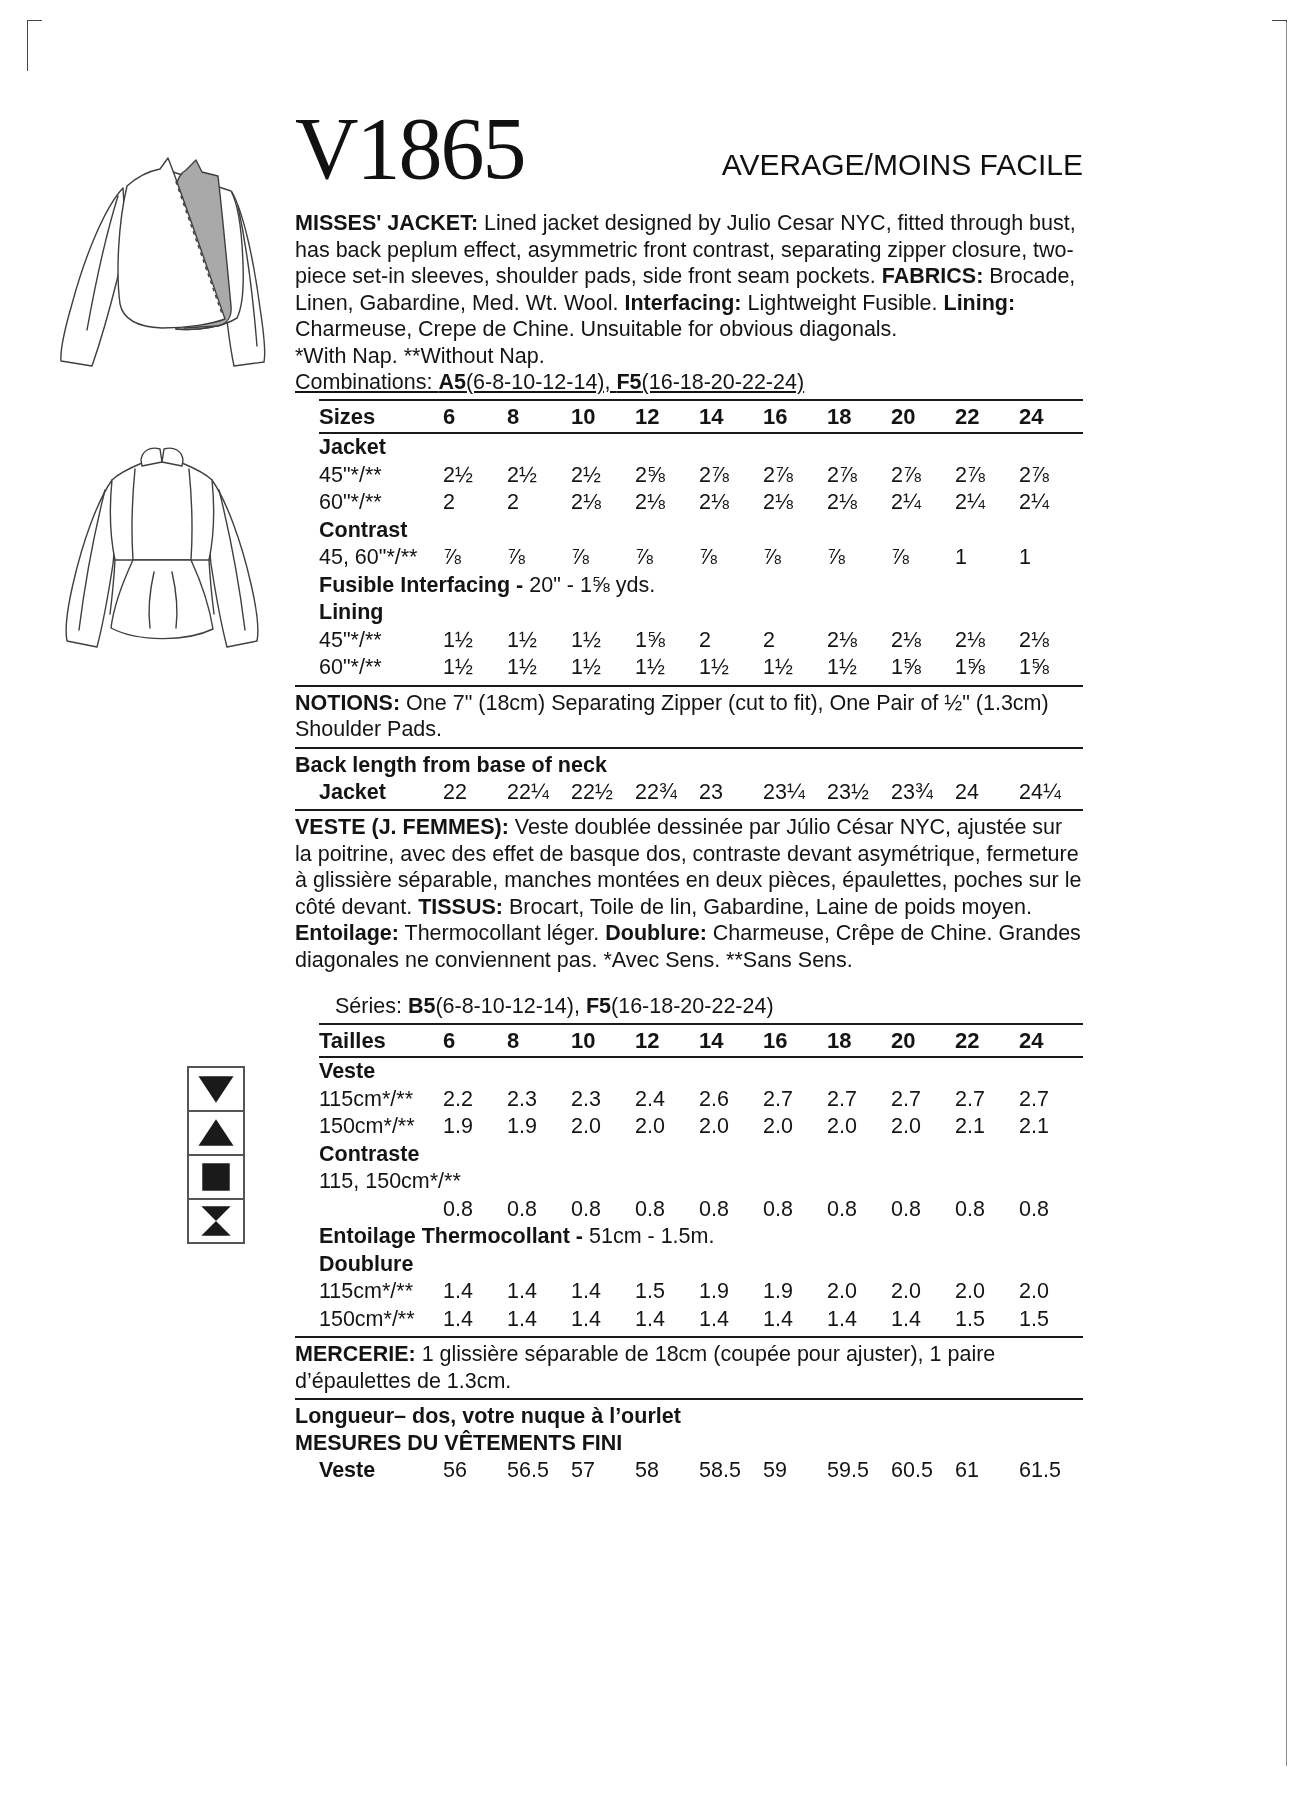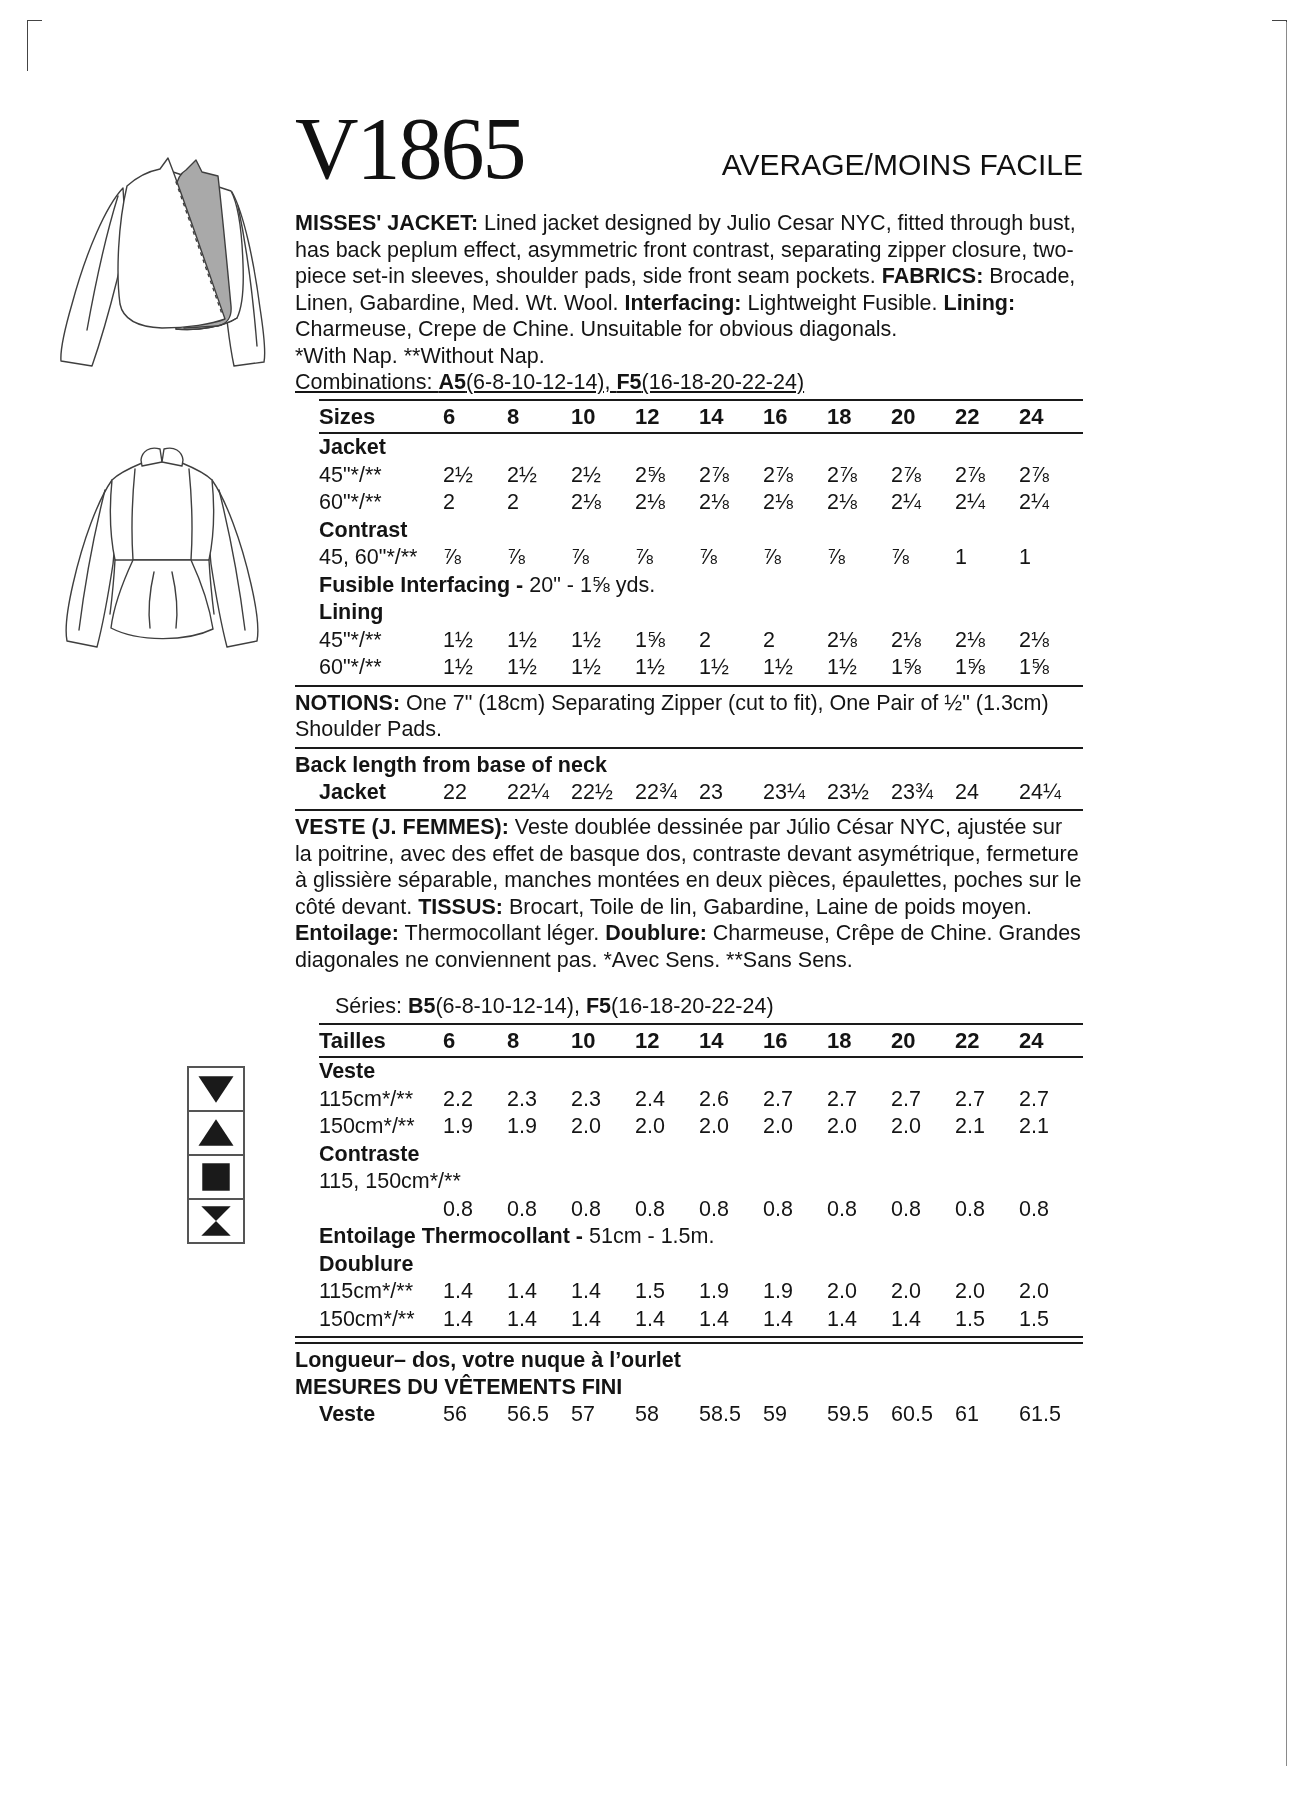--- a/index.html
+++ b/index.html
@@ -332,20 +332,21 @@
           <span class="t-cell">1.4</span>
           <span class="t-cell">1.4</span>
           <span class="t-cell">1.4</span>
           <span class="t-cell">1.4</span>
           <span class="t-cell">1.5</span>
           <span class="t-cell">1.5</span>
         </div>
       </div>
     <div class="rule"></div>
 
+    <p class="body-text"><span class="rich-b">MERCERIE: </span><span>1 glissière séparable de 18cm (coupée pour ajuster), 1 paire d’épaulettes de 1.3cm.</span></p>
     <div class="rule mt4"></div>
 
     <p class="bold-line">Longueur– dos, votre nuque à l’ourlet</p>
     <p class="bold-line">MESURES DU VÊTEMENTS FINI</p>
     <div class="table">
         <div class="t-row databold">
           <span class="t-label">Veste</span>
           <span class="t-cell">56</span>
           <span class="t-cell">56.5</span>
           <span class="t-cell">57</span>

